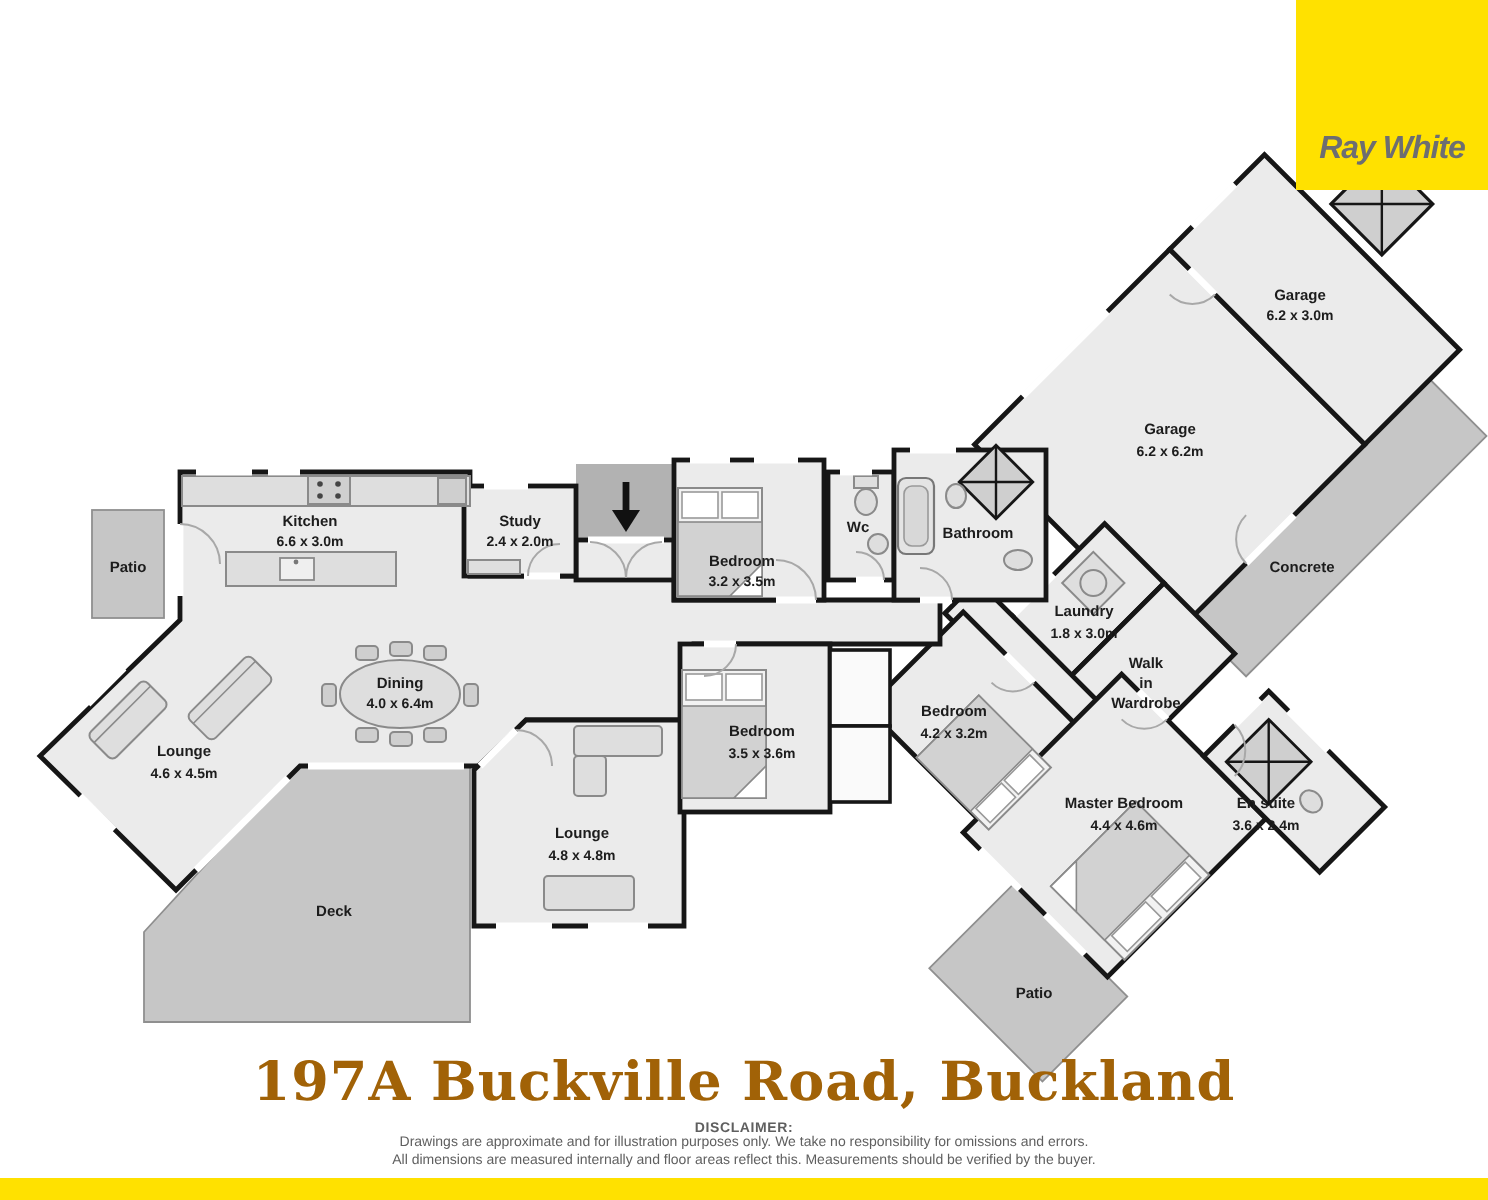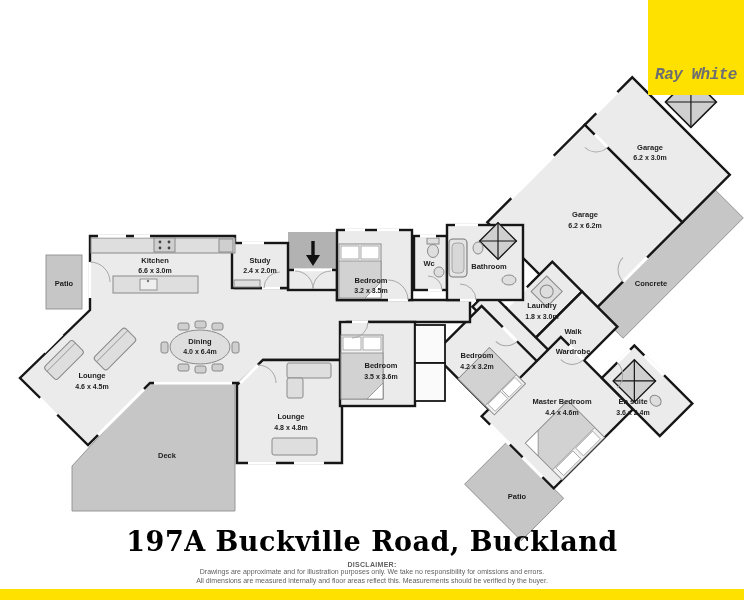--- a/index.html
+++ b/index.html
@@ -1,25 +1,25 @@
 <!DOCTYPE html>
 <html><head>
 <meta charset="utf-8">
 <style>
   html,body{margin:0;padding:0;background:#fff;}
   #page{position:relative;width:744px;height:600px;background:#ffffff;overflow:hidden;
         font-family:"Liberation Sans",sans-serif;}
   #logo{position:absolute;top:0;right:0;width:96px;height:95px;background:#FFE100;
         display:flex;align-items:flex-end;justify-content:center;}
-  #logo .brand{font-family:Liberation Mono, monospace;font-weight:bold;font-style:italic;
+  #logo .brand{font-family:Liberation Sans, sans-serif;font-weight:bold;font-style:italic;
         font-size:16px;color:#6d6e71;letter-spacing:-0.5px;padding-bottom:11px;}
   #plan{position:absolute;left:0;top:0;}
   #address{position:absolute;left:0;top:526px;width:100%;text-align:center;
         font-family:"DejaVu Serif","Liberation Serif",serif;font-weight:bold;
-        font-size:27px;color:#000000;letter-spacing:0.5px;}
+        font-size:27px;color:#a16207;letter-spacing:0.5px;}
   #disclaimer{position:absolute;left:0;top:561px;width:100%;text-align:center;color:#5f5f5f;}
   #disclaimer .dh{font-size:7px;font-weight:bold;letter-spacing:0.3px;}
   #disclaimer .dl{font-size:7px;line-height:8.5px;}
   #bottombar{position:absolute;left:0;bottom:0;width:100%;height:11px;background:#FFE100;}
   svg text{user-select:none;}
   .wall{fill:#ebebeb;stroke:#161616;stroke-width:2.4;stroke-linejoin:miter;}
   .out{fill:#c6c6c6;stroke:#8f8f8f;stroke-width:0.9;}
   .porch{fill:#b2b2b2;}
   .closet{fill:#fafafa;stroke:#161616;stroke-width:1.8;}
   .furn{fill:#dedede;stroke:#8a8a8a;stroke-width:1;}

